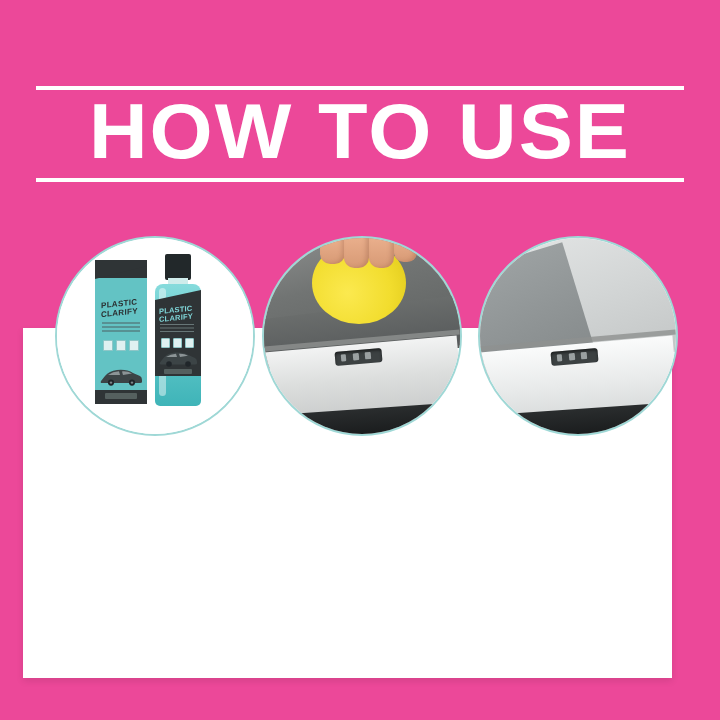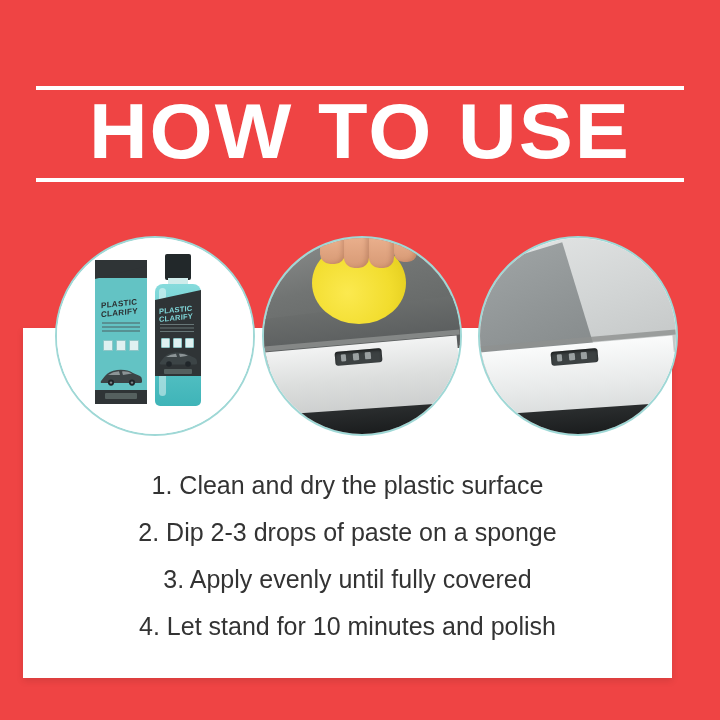--- a/index.html
+++ b/index.html
@@ -2,21 +2,21 @@
 <html><head>
 <meta charset="utf-8">
 <style>
   html,body{margin:0;padding:0;}
   body{
     width:720px;height:720px;overflow:hidden;
     font-family:"Liberation Sans",sans-serif;
     background:#6cc2c2;
     position:relative;
   }
-  .stage{position:absolute;inset:0;background:#ef4444;}
+  .stage{position:absolute;inset:0;background:#ec4899;}
 
   
   .title-block{position:absolute;left:0;top:62px;width:720px;height:130px;}
   .rule{position:absolute;left:36px;width:648px;height:4px;background:#ffffff;}
   .rule.top{top:24px;}
   .rule.bottom{top:116px;}
   .title{
     position:absolute;left:0;top:26px;width:720px;
     text-align:center;color:#ffffff;
     font-family:"Liberation Sans",sans-serif;
@@ -301,20 +301,14 @@
       <div class="after-bumper"></div>
       <div class="slot">
           <i></i>
           <i></i>
           <i></i>
         </div>
       <div class="dark-bottom"></div>
     </div>
   </div>
 
-  <div class="steps">
-    <div class="step">1. Clean and dry the plastic surface</div>
-    <div class="step">2. Dip 2-3 drops of paste on a sponge</div>
-    <div class="step">3. Apply evenly until fully covered</div>
-    <div class="step">4. Let stand for 10 minutes and polish</div>
-  </div>
 
 </div>
 
 </body></html>

